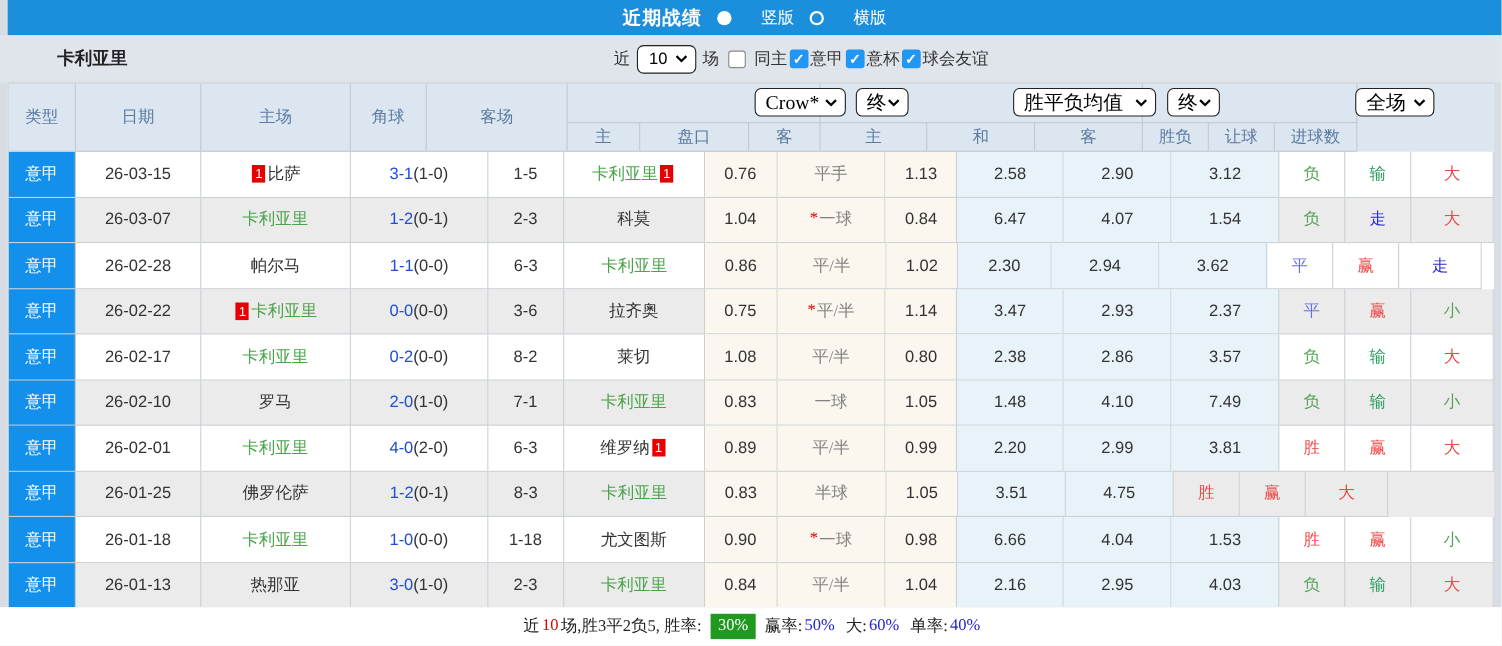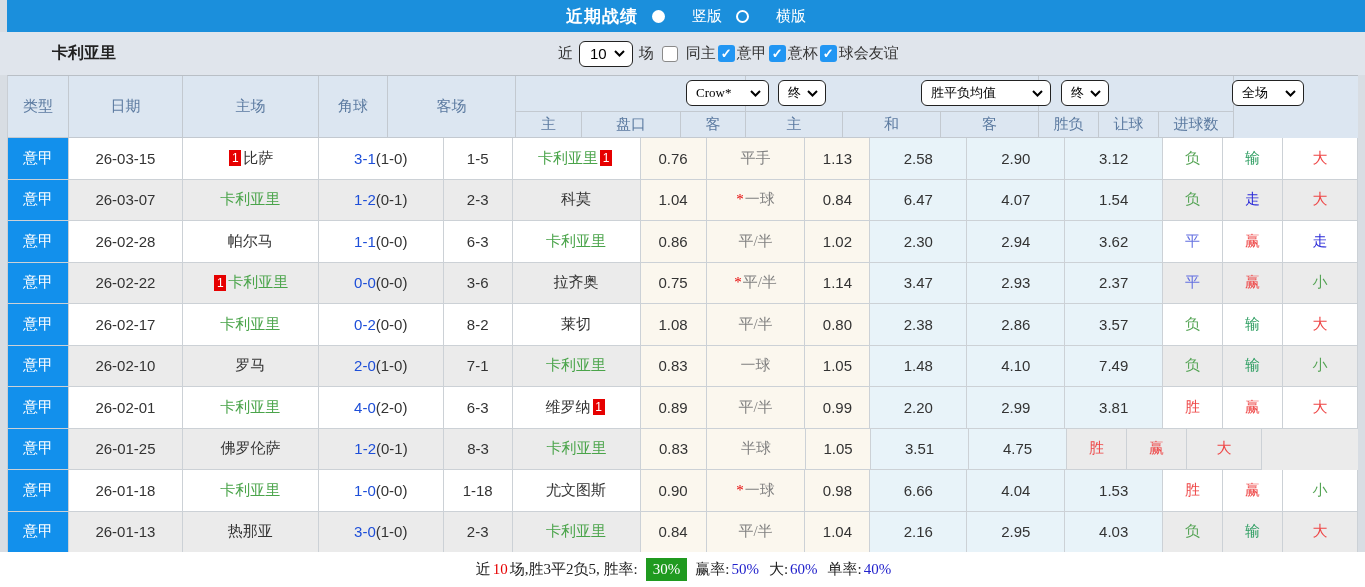--- a/index.html
+++ b/index.html
@@ -42,21 +42,21 @@
   .th-main { display:flex; align-items:center; justify-content:center; height:62px;
              border-right:1px solid #c3c9d0; border-bottom:1px solid #c3c9d0; }
   .th-right { display:flex; flex-direction:column; }
   .th-groups { height:35px; display:flex; }
   .th-group { border-right:1px solid #c3c9d0; height:35px; }
   .th-subs { height:27px; display:flex; border-bottom:1px solid #c3c9d0; }
   .th-sub { display:flex; align-items:center; justify-content:center; height:26px;
             border-right:1px solid #c3c9d0; border-top:1px solid #c3c9d0; }
   .hd-select { position:absolute; top:4px; height:26px; background:#fff; border:1.5px solid #222;
                border-radius:6px; display:flex; align-items:center; justify-content:space-between;
-               padding:0 7px 0 9px; font-size:13px; color:#000; cursor:pointer; z-index:2; }
+               padding:0 7px 0 9px; font-size:18px; color:#000; cursor:pointer; z-index:2; }
 
   .row { display:flex; height:41.5px; background:#fff; font-size:15px; color:#333; }
   .row.even { background:#ebebeb; }
   .cell { display:flex; align-items:center; justify-content:center; height:41.5px;
           border-right:1px solid #ccd1d6; border-bottom:1px solid #ccd1d6; }
   .cell.type { background:#1290ec; color:#fff; }
   .cell.cream { background:#fbf7ee; }
   .cell.lblue { background:#e8f3f9; }
   .c-green { color:#55a455; }
   .c-tgreen { color:#2e9e62; }
@@ -308,21 +308,21 @@
         </div>
         <div class="cell cream" style="width: 66px;">
           <span>0.86</span>
         </div>
         <div class="cell cream cjk" style="width: 99px;">
           <span class="line-gray">平/半</span>
         </div>
         <div class="cell cream" style="width: 65px;">
           <span>1.02</span>
         </div>
-        <div class="cell lblue" style="width: 97px;">
+        <div class="cell lblue" style="width: 85px;">
           <span>2.30</span>
         </div>
         <div class="cell lblue" style="width: 98px;">
           <span>2.94</span>
         </div>
         <div class="cell lblue" style="width: 98px;">
           <span>3.62</span>
         </div>
         <div class="cell cjk" style="width: 60px;">
           <span class="c-blue">平</span>

